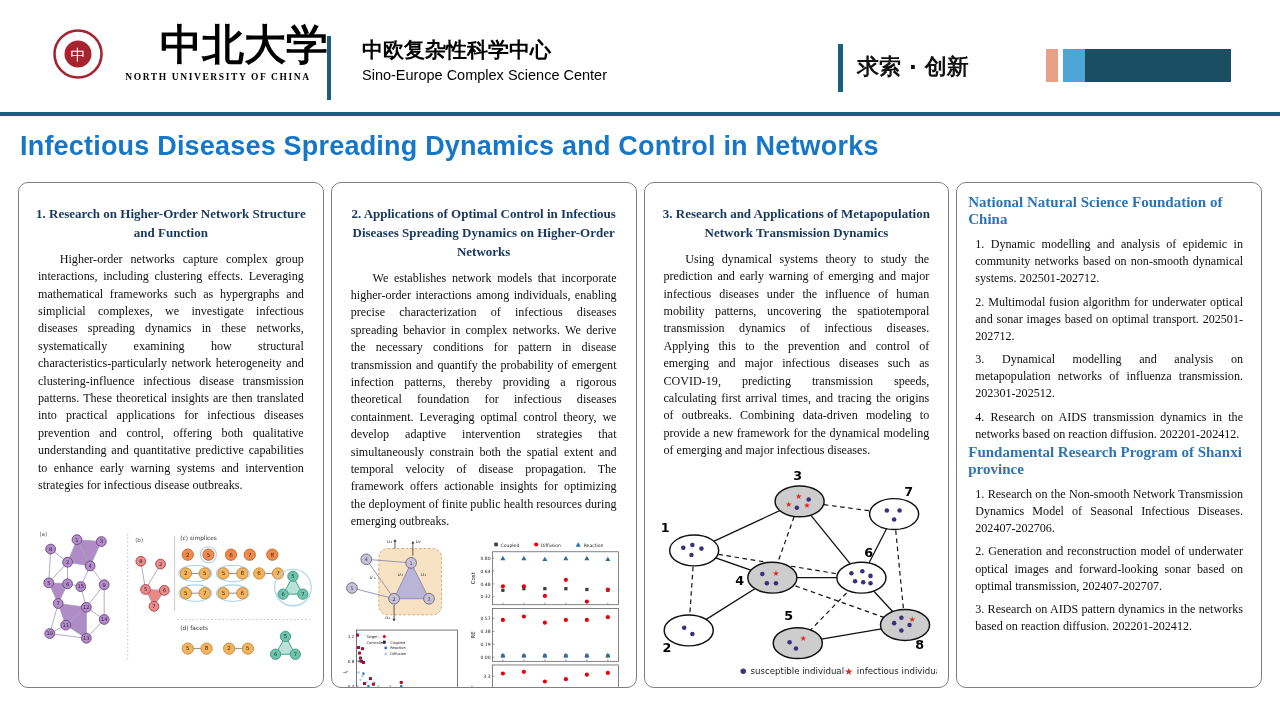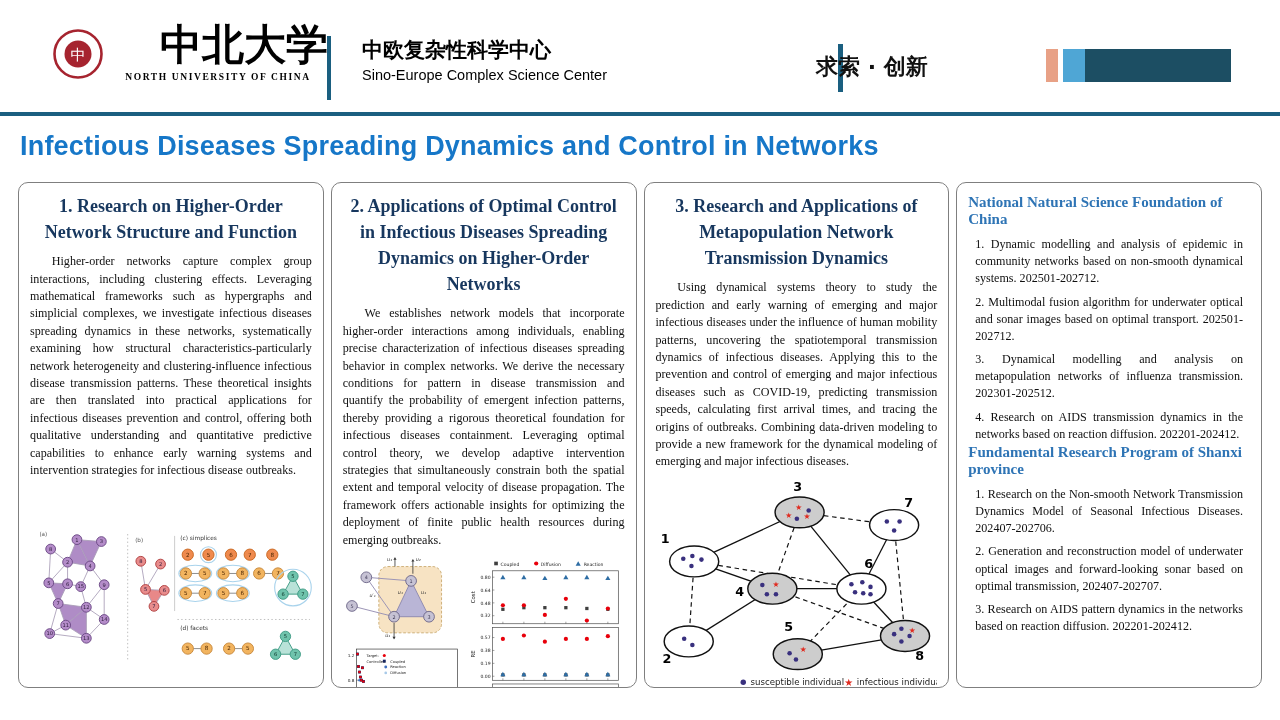--- a/index.html
+++ b/index.html
@@ -10,38 +10,38 @@
   .seal{position:absolute;left:52px;top:28px;width:52px;height:52px;}
   .cal{position:absolute;left:108px;top:18px;width:220px;text-align:center;}
   .cal-zh{font-size:42px;font-weight:bold;line-height:54px;color:#000;font-family:"DejaVu Sans",sans-serif;text-align:right;}
   .cal-en{font-size:9.5px;font-weight:bold;letter-spacing:1.6px;color:#000;
           font-family:"Liberation Serif",serif;}
   .vdiv{position:absolute;left:327px;top:36px;width:4px;height:64px;background:#1A5F80;}
   .center-block{position:absolute;left:362px;top:36px;}
   .center-zh{font-size:21px;font-weight:bold;color:#000;font-family:"DejaVu Sans",sans-serif;}
   .center-en{font-size:14.5px;color:#000;margin-top:3px;}
   .motto-bar{position:absolute;left:838px;top:44px;width:5px;height:48px;background:#1A5F80;}
-  .motto{position:absolute;left:816px;top:52px;font-size:22px;font-weight:bold;color:#111;
+  .motto{position:absolute;left:857px;top:52px;font-size:22px;font-weight:bold;color:#111;
          font-family:"DejaVu Sans",sans-serif;text-align:center;}
   .blocks{position:absolute;left:1046px;top:49px;height:33px;display:flex;}
   .b1{width:12px;background:#E8A186;margin-right:5px;}
   .b2{width:22px;background:#4FA6D5;}
   .b3{width:146px;background:#1C4E63;}
   .rule{height:4px;background:#1A5F80;}
   
   .page-title{margin:15px 0 12px 20px;font-size:27px;font-weight:bold;color:#1677C8;
               letter-spacing:.2px;}
   
   .panels{display:flex;gap:7px;margin:20px 18px 0;}
   .panel{flex:1;border:1.5px solid #7F7F7F;border-radius:10px;padding:8px 11px;
          height:506px;box-sizing:border-box;overflow:hidden;display:flex;flex-direction:column;}
-  .panel-h{font-family:"Liberation Serif",serif;font-size:18px;font-weight:bold;color:#17375E;
-           text-align:center;margin:2px 6px 5px;line-height:1.45;}
+  .panel-h{font-family:"Liberation Serif",serif;font-size:13px;font-weight:bold;color:#17375E;
+           text-align:center;margin:14px 6px 5px;line-height:1.45;}
   .body{font-family:"Liberation Serif",serif;font-size:12.1px;line-height:1.44;
-        text-align:justify;text-indent:1.8em;color:#101010;margin:3px 0 0;}
+        text-align:justify;text-indent:1.8em;color:#101010;margin:3px 8px 0;}
   .fig{margin-top:auto;padding-top:5px;}
   .fig svg{display:block;}
   .fig2-grid{display:grid;grid-template-columns:118px 1fr;column-gap:4px;align-items:end;}
   
   .fund-h{font-family:"Liberation Serif",serif;font-size:15px;font-weight:bold;color:#2E74B5;
           margin:3px 0 2px;}
   .fund-p{font-family:"Liberation Serif",serif;font-size:12.1px;line-height:1.42;
           text-align:justify;color:#101010;margin:6px 7px 0;}
   svg text{font-family:"DejaVu Sans",sans-serif;}
 </style>

